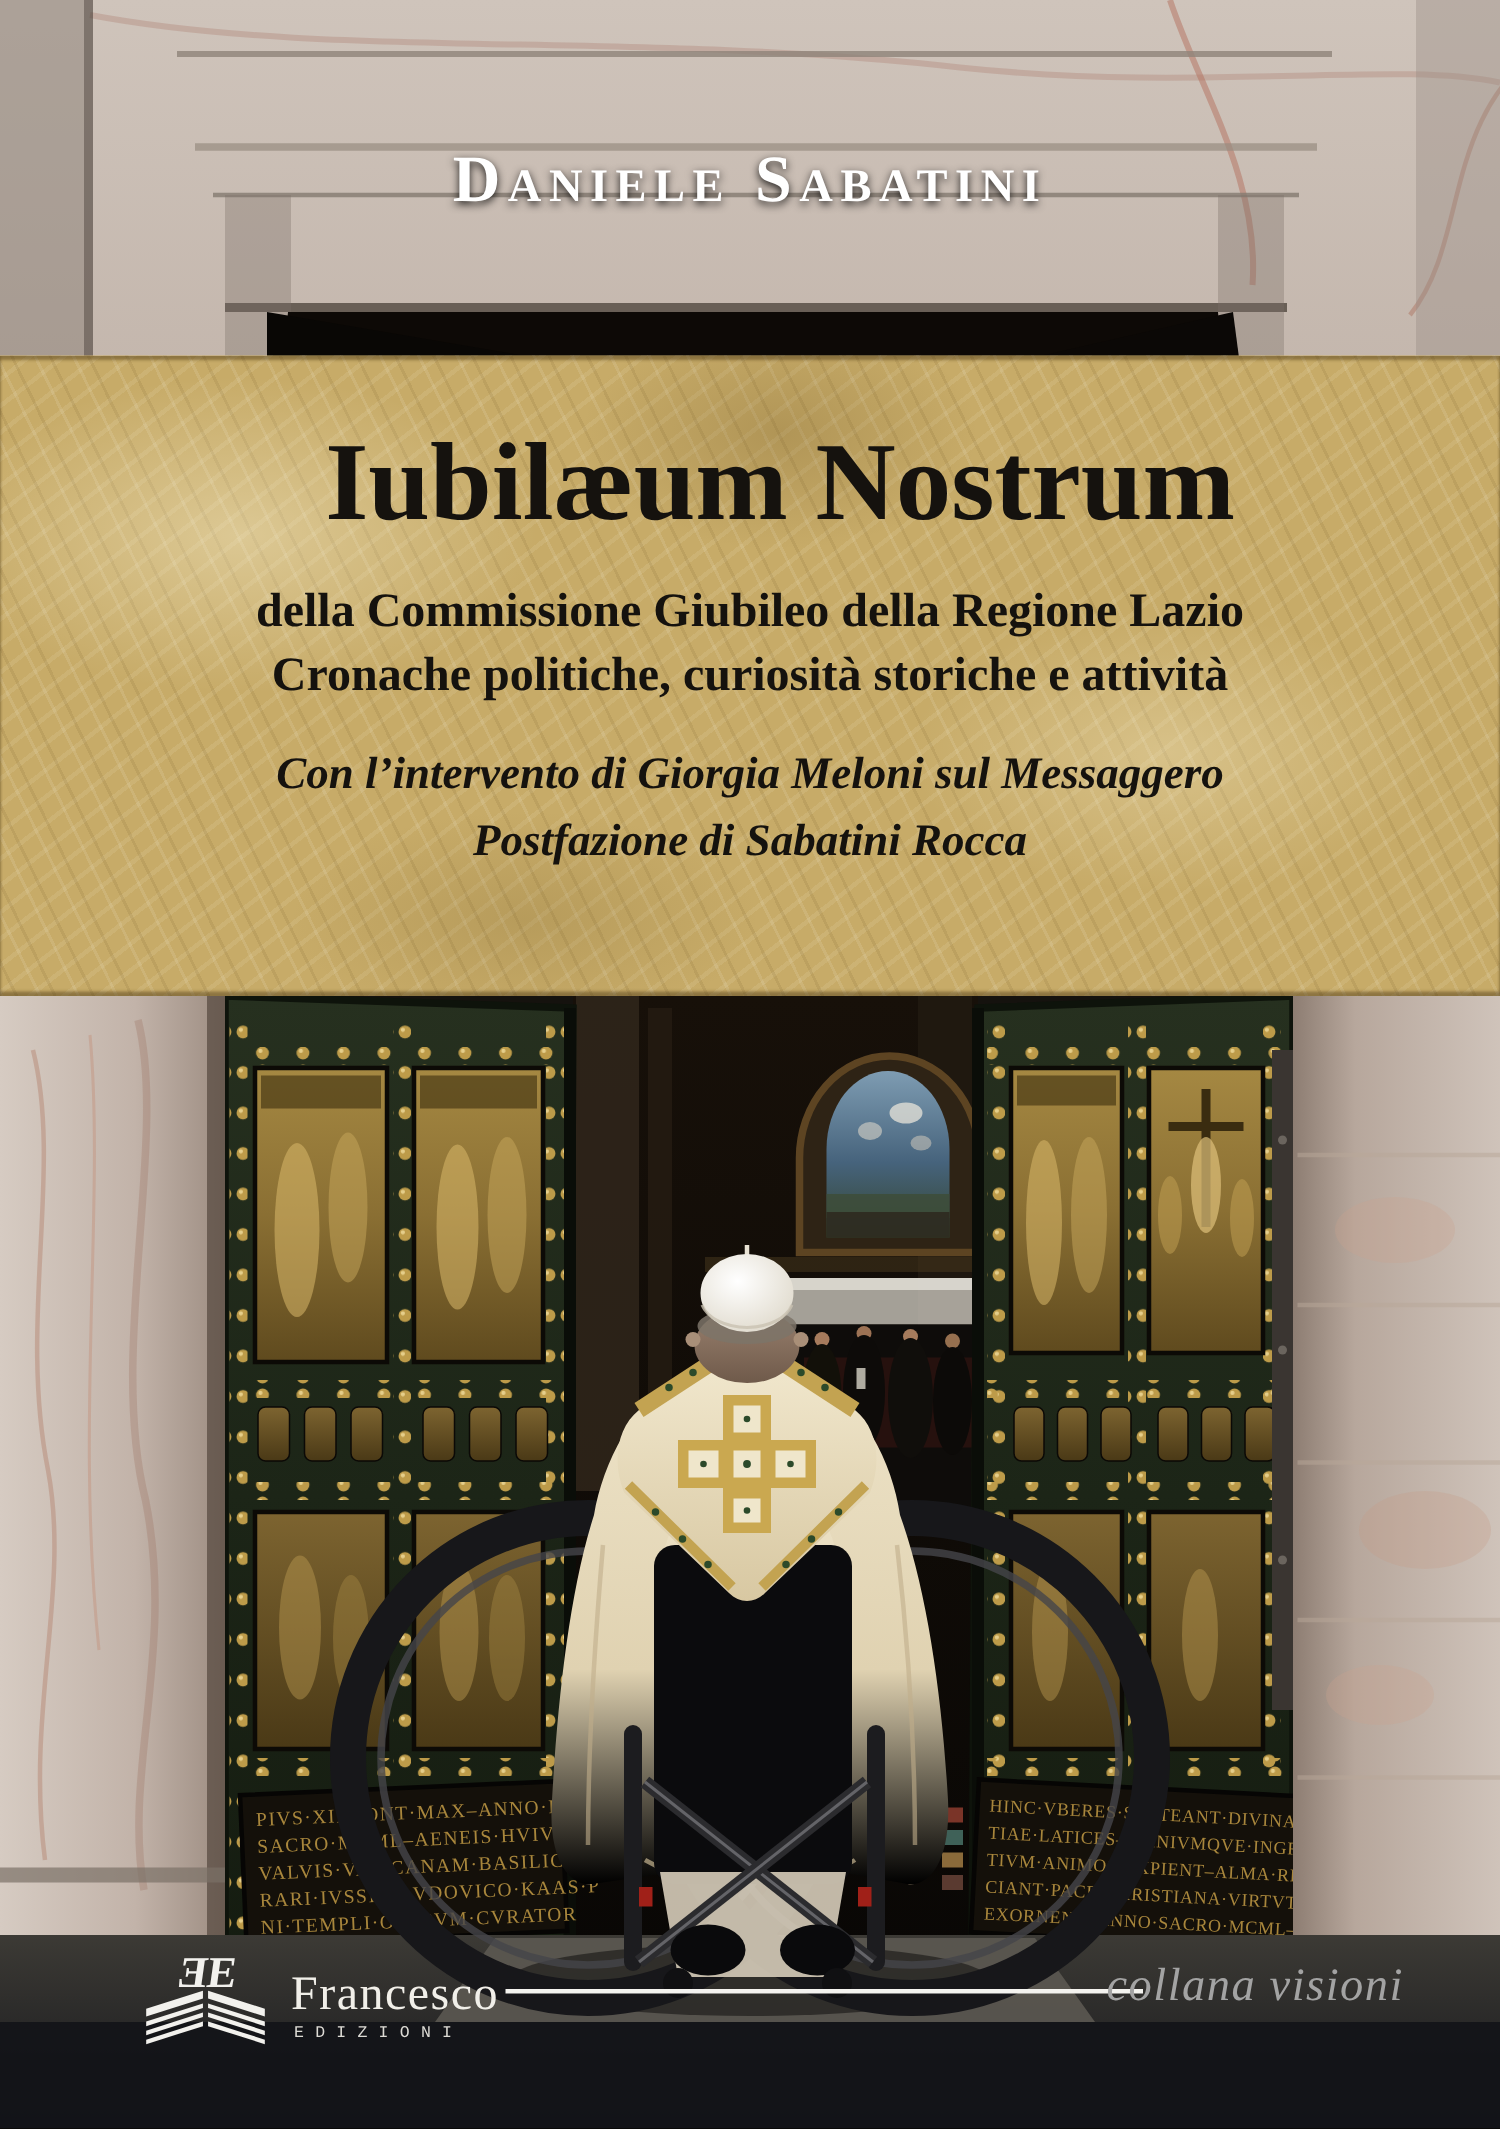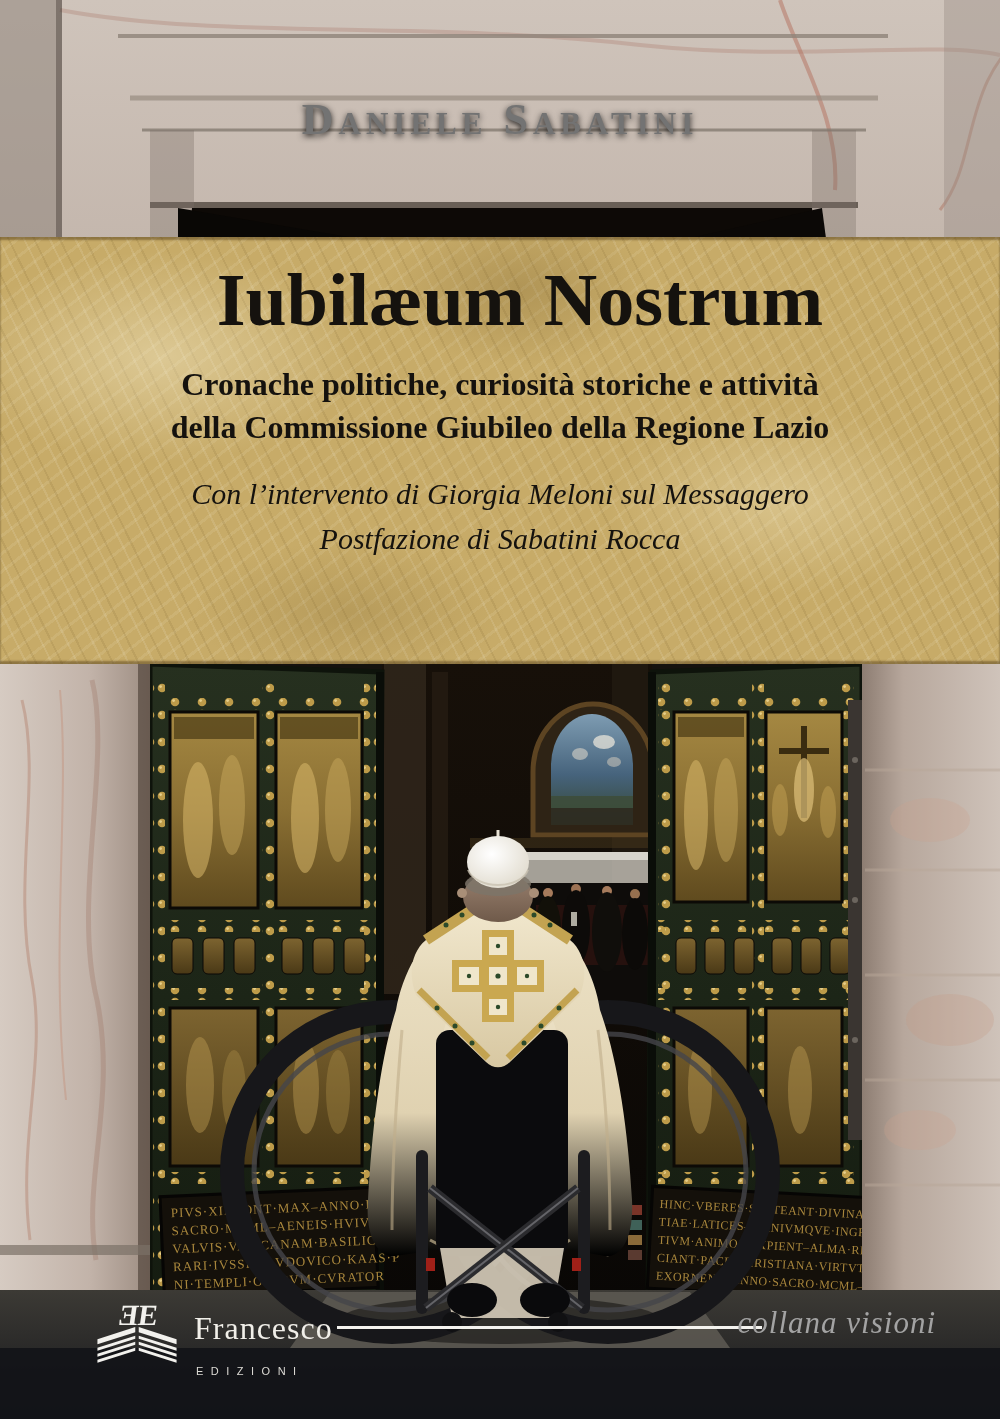--- a/index.html
+++ b/index.html
@@ -2,46 +2,46 @@
 <html><head>
 <meta charset="utf-8">
 <style>
   html,body{margin:0;padding:0;background:#000;}
   .page{position:relative;width:1000px;height:1419px;overflow:hidden;background:#0c0a08;
         font-family:"Liberation Serif","DejaVu Serif",serif;}
   .photo-svg{position:absolute;inset:0;z-index:0;}
 
   
   .author{position:absolute;top:94px;left:0;width:100%;text-align:center;z-index:2;
-          color:#737373;font-size:44px;font-weight:700;font-variant:small-caps;
+          color:#ffffff;font-size:44px;font-weight:700;font-variant:small-caps;
           letter-spacing:5px;text-shadow:0 2px 6px rgba(0,0,0,.85);}
 
   
   .gold-band{position:absolute;top:237px;left:0;width:100%;height:427px;z-index:2;
     background-color:#c7ab68;
     background-image:
       radial-gradient(ellipse 320px 170px at 16% 28%, rgba(255,248,220,.38), transparent 62%),
       radial-gradient(ellipse 280px 150px at 78% 62%, rgba(255,246,214,.30), transparent 62%),
       radial-gradient(ellipse 220px 130px at 52% 12%, rgba(118,92,40,.28), transparent 60%),
       radial-gradient(ellipse 260px 120px at 35% 88%, rgba(125,100,45,.22), transparent 60%),
       repeating-linear-gradient(64deg, rgba(255,255,255,.10) 0 2px, transparent 2px 9px, rgba(110,85,35,.12) 9px 11px, transparent 11px 23px),
       repeating-linear-gradient(-38deg, rgba(255,252,235,.09) 0 3px, transparent 3px 14px);
     box-shadow:inset 0 3px 2px rgba(70,52,18,.45), inset 0 -3px 2px rgba(70,52,18,.45);
     text-align:center;color:#15120e;}
-  .title{font-size:74px;font-weight:700;line-height:78px;padding-top:24px;letter-spacing:0;margin-left:40px;}
+  .title{font-size:74px;font-weight:700;line-height:78px;padding-top:46px;letter-spacing:0;margin-left:40px;}
   .subtitle{font-size:32px;font-weight:700;line-height:43px;margin-top:24px;}
-  .notes{font-size:30px;font-weight:400;font-style:italic;line-height:45px;margin-top:22px;}
+  .notes{font-size:30px;font-weight:700;font-style:italic;line-height:45px;margin-top:22px;}
 
   
   .logo-row{position:absolute;left:94px;top:1301px;z-index:3;display:flex;align-items:flex-start;}
   .book-logo{width:86px;height:78px;}
   .wordmark{margin-left:14px;margin-top:10px;color:#f1efe9;}
   .pub-name{font-size:32px;line-height:34px;letter-spacing:1px;}
-  .pub-sub{font-size:11px;letter-spacing:7.5px;margin-top:20px;padding-left:2px;
-           font-family:Liberation Sans, sans-serif;color:#dddbd5;}
+  .pub-sub{font-size:11px;letter-spacing:7.5px;margin-top:5px;padding-left:2px;
+           font-family:Liberation Mono, monospace;color:#dddbd5;}
   .rule{position:absolute;left:337px;top:1326px;width:425px;height:3px;background:#f4f3ef;z-index:3;}
   .collana{position:absolute;right:64px;top:1305px;z-index:3;color:#a3a3a3;
            font-size:31px;font-style:italic;letter-spacing:1px;}
 </style>
 </head>
 <body>
 
 <div class="page">
 
   <svg class="photo-svg" viewBox="0 0 1000 1419">
@@ -380,22 +380,22 @@
     </g>
   </svg>
 
   <div class="author">Daniele Sabatini</div>
 
   <div class="gold-band">
     <div class="title">
       <div>Iubilæum Nostrum</div>
     </div>
     <div class="subtitle">
+      <div>della Commissione Giubileo della Regione Lazio</div>
       <div>Cronache politiche, curiosità storiche e attività</div>
-      <div>della Commissione Giubileo della Regione Lazio</div>
     </div>
     <div class="notes">
       <div>Con l’intervento di Giorgia Meloni sul Messaggero</div>
       <div>Postfazione di Sabatini Rocca</div>
     </div>
   </div>
 
   <div class="logo-row">
     <svg class="book-logo" viewBox="0 0 100 90">
       <g fill="#f2f1ed">

